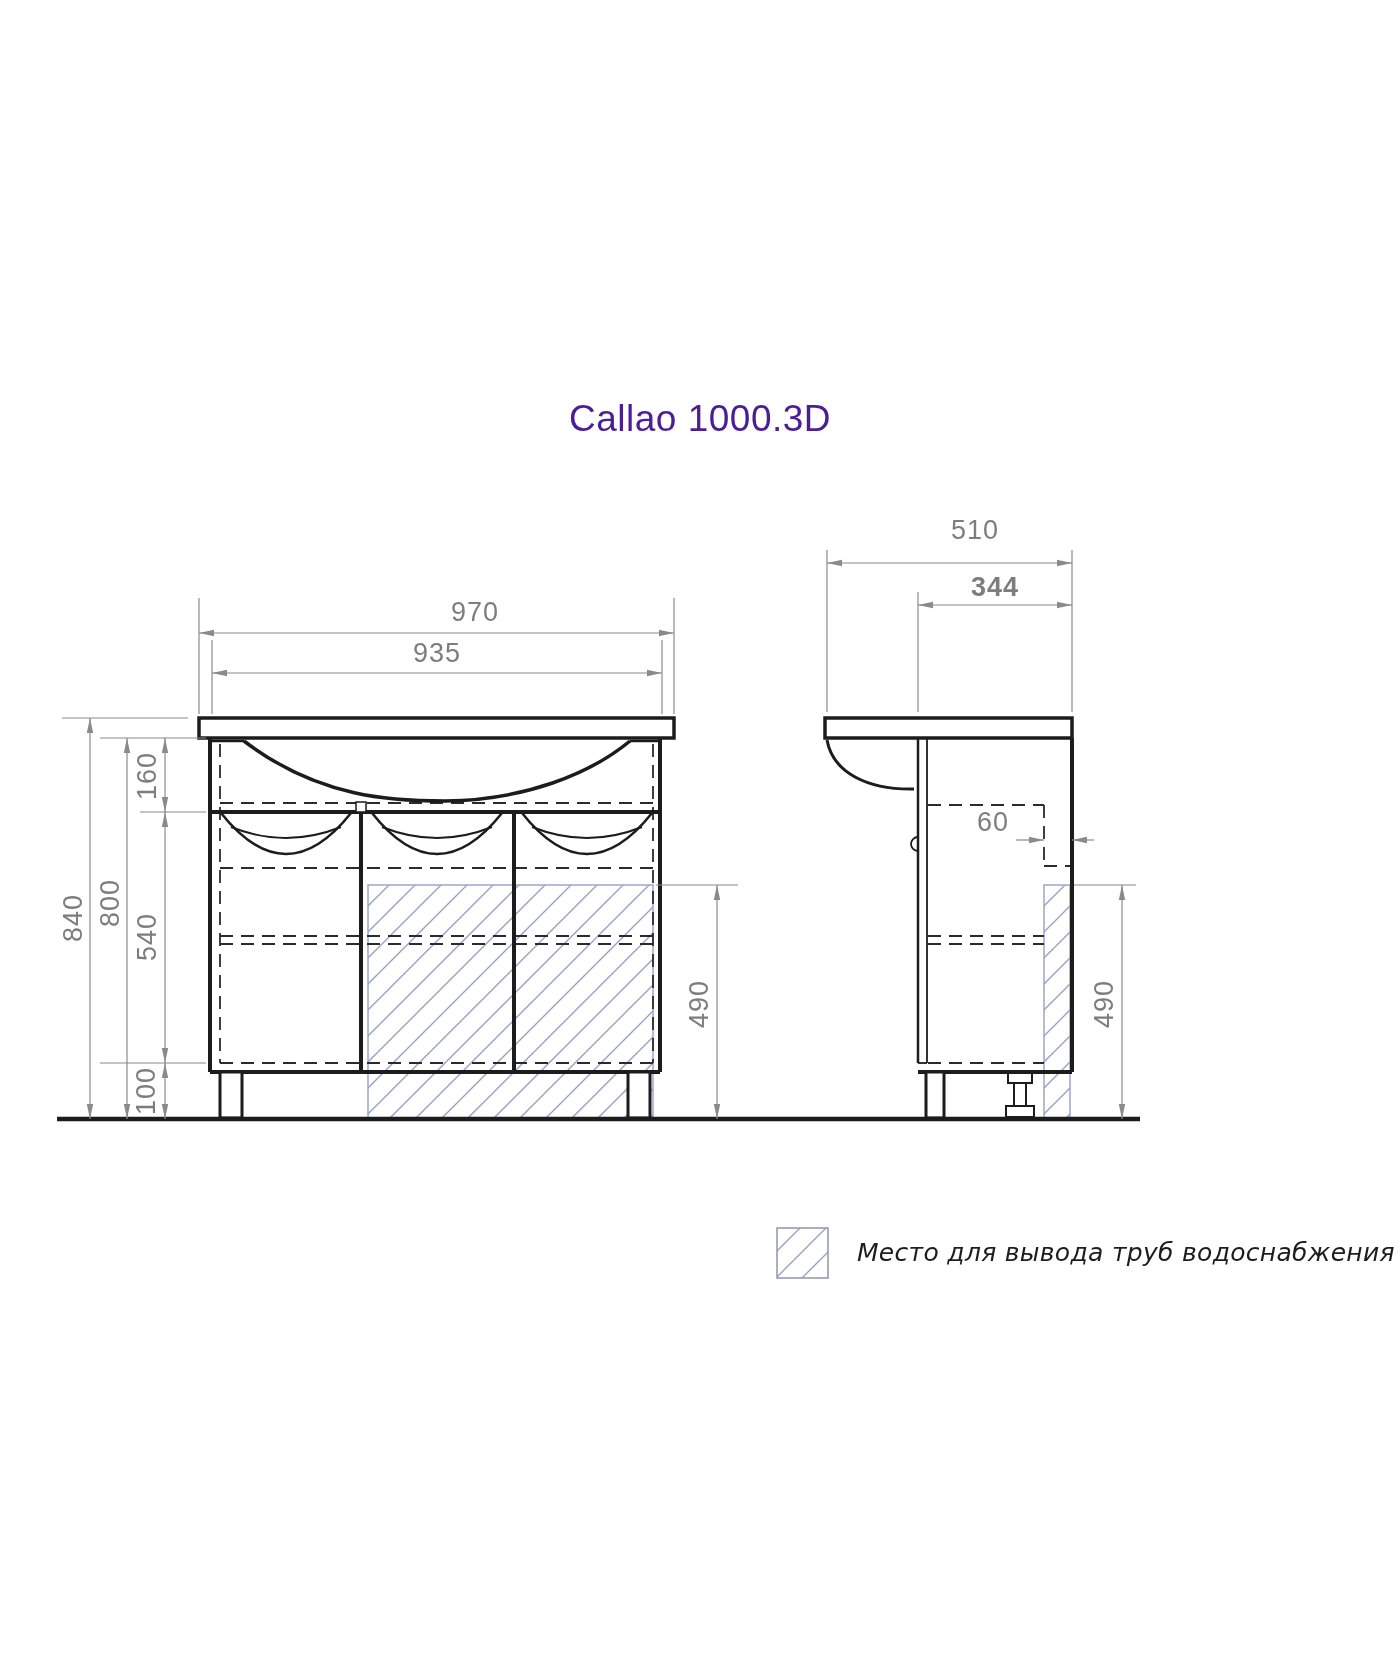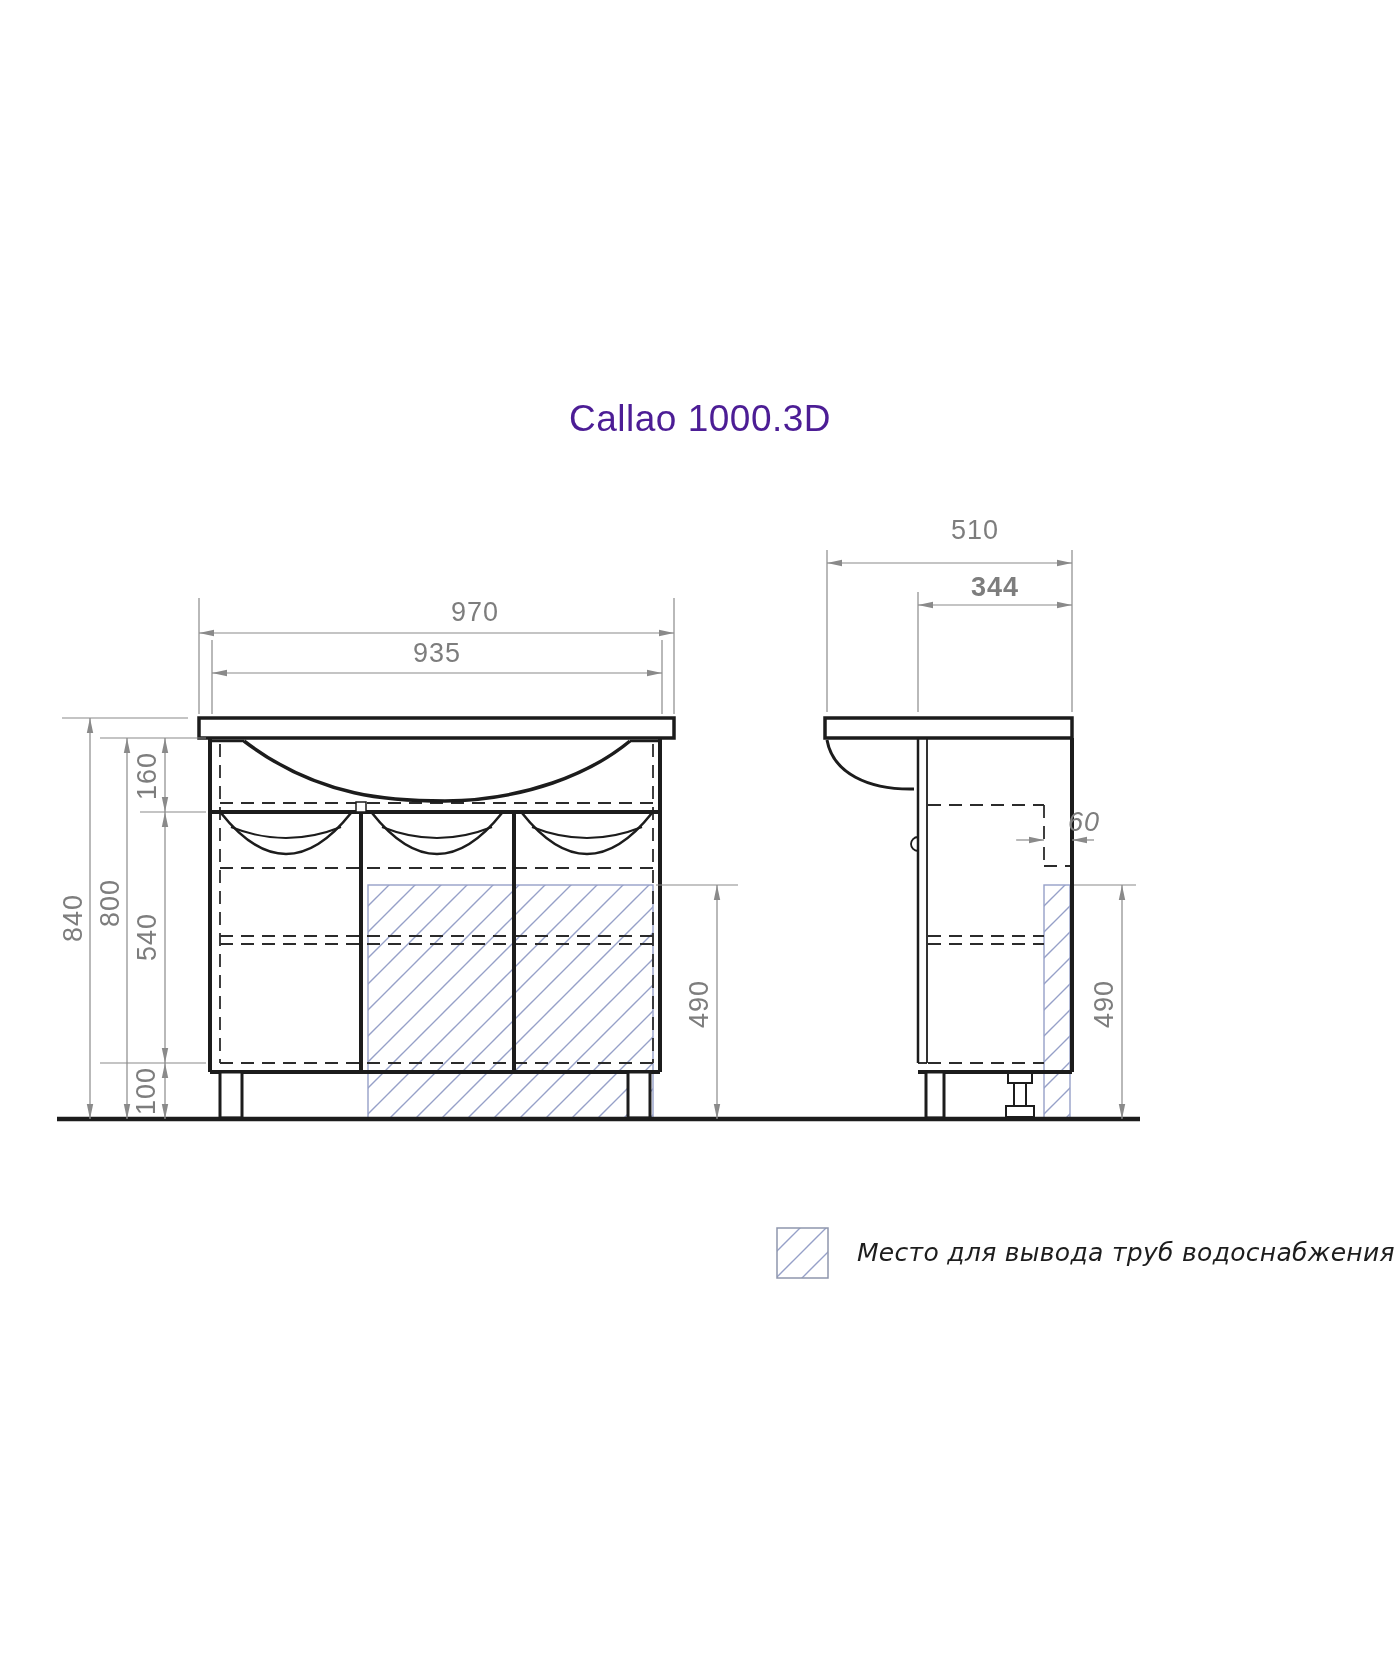--- a/index.html
+++ b/index.html
@@ -185,18 +185,18 @@
   <div class="dim" style="left:437px;top:612px;margin-left:38px;">970</div>
   <div class="dim" style="left:437px;top:653px;">935</div>
   <div class="dim rot" style="left:73px;top:918px;">840</div>
   <div class="dim rot" style="left:110px;top:903px;">800</div>
   <div class="dim rot" style="left:147px;top:776px;">160</div>
   <div class="dim rot" style="left:147px;top:937px;">540</div>
   <div class="dim rot" style="left:146px;top:1091px;">100</div>
   <div class="dim rot" style="left:699px;top:1004px;">490</div>
   <div class="dim" style="left:950px;top:530px;margin-left:25px;">510</div>
   <div class="dim" style="left:995px;top:587px;font-weight:bold;">344</div>
-  <div class="dim" style="left:1084px;top:822px;font-style:italic;">60</div>
+  <div class="dim" style="left:993px;top:822px;">60</div>
   <div class="dim rot" style="left:1104px;top:1004px;">490</div>
 
   <div class="legend-text">Место для вывода труб водоснабжения и канализации</div>
 
 </div>
 
 </body></html>

